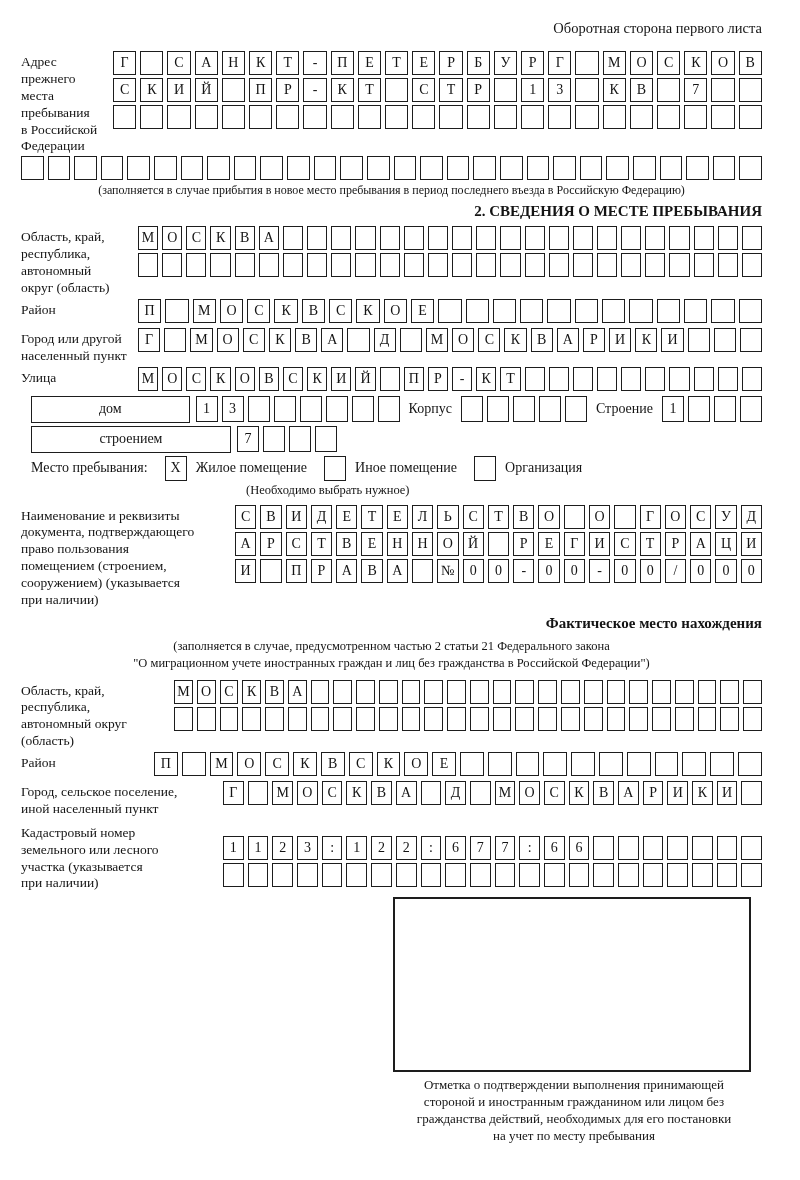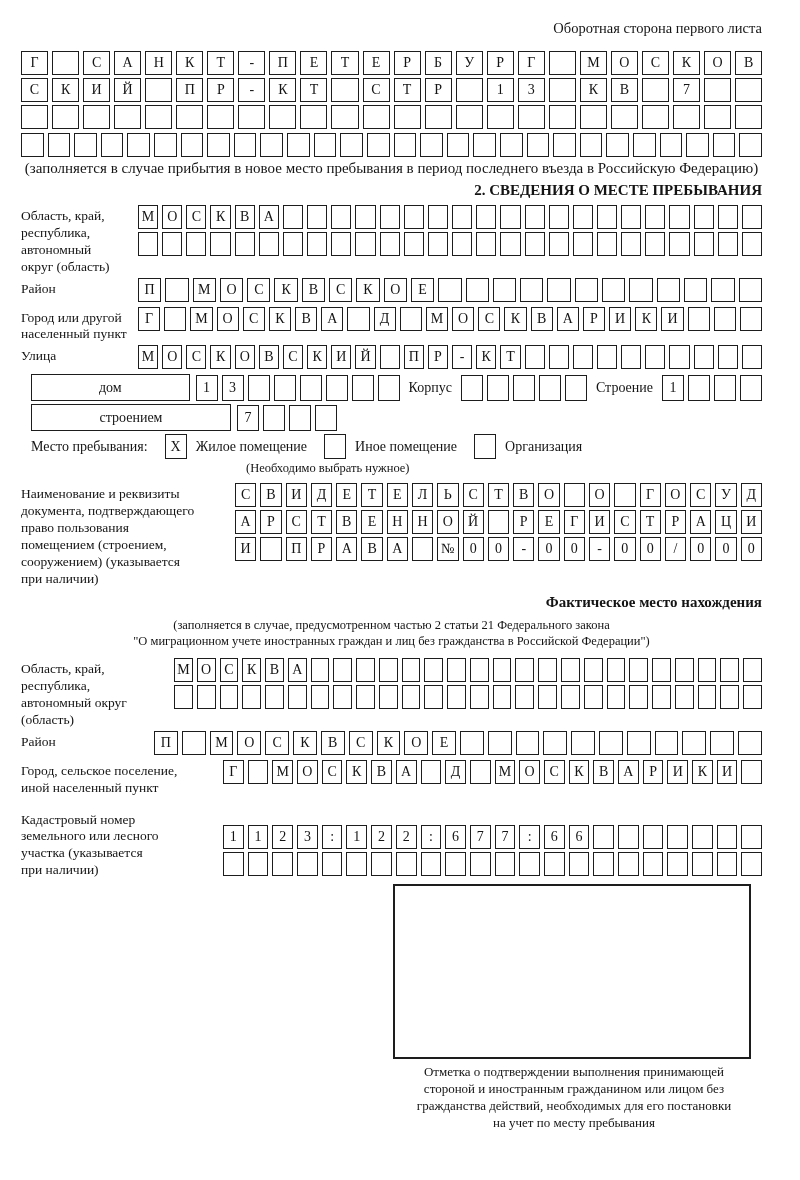--- a/index.html
+++ b/index.html
@@ -23,21 +23,21 @@
   }
 
   .frow { display:flex; align-items:flex-start; margin-bottom:2px; }
   .flabel { flex:0 0 auto; font-size:13.5px; line-height:1.25; padding-top:3px; }
   .fcells { flex:1 1 auto; min-width:0; }
 
   .addr-top { display:flex; }
   .addr-top .flabel { width:92px; }
   .addr-row4 { margin-top:1px; }
 
-  .note { font-size:15px; text-align:center; margin-bottom:5px; }
+  .note { font-size:12px; text-align:center; margin-bottom:5px; }
   .sec-title { font-size:15px; font-weight:bold; text-align:right; margin:2px 0 6px 0; }
 
   .w115 { width:117px; } .w150 { width:153px; } .w130 { width:133px; }
   .w200 { width:202px; } .w212 { width:214px; }
 
   
   .inline-row { display:flex; align-items:center; gap:6px; margin:2px 0 3px 10px; }
   .namedbox {
     border:1.6px solid #1d1d1d; height:27px;
     display:flex; align-items:center; justify-content:center; font-size:14px;
@@ -52,36 +52,42 @@
   .stay-row { display:flex; align-items:center; gap:9px; font-size:14px; margin:3px 0 2px 10px; }
   .checkbox {
     width:22px; height:25px; border:1.6px solid #1d1d1d;
     display:flex; align-items:center; justify-content:center; font-size:14px;
   }
   .opt { display:flex; align-items:center; gap:9px; margin-left:8px; }
   .stay-note { font-size:12.5px; margin:0 0 7px 225px; }
 
   .fact-note { font-size:12.5px; text-align:center; line-height:1.35; margin-bottom:8px; }
 
-  .cad { margin-top:12px;align-items:flex-end; }
+  .cad { margin-top:4px; }
 
   
   .stamp-wrap { margin-left:372px; margin-top:5px; width:362px; }
   .stamp-box { width:358px; height:175px; border:2px solid #1d1d1d; background:#fff; }
   .stamp-caption { width:362px; font-size:13px; line-height:1.3; text-align:center; margin-top:5px; }
 </style>
 </head>
 <body>
 
 <div class="page">
 
   <div class="hdr">Оборотная сторона первого листа</div>
 
   <section>
     <div class="addr-top">
+      <div class="flabel">
+        <div>Адрес прежнего</div>
+        <div>места пребывания</div>
+        <div>в Российской</div>
+        <div>Федерации</div>
+      </div>
       <div class="fcells">
         <div class="cellrow">
             <span class="cell">Г</span>
             <span class="cell"></span>
             <span class="cell">С</span>
             <span class="cell">А</span>
             <span class="cell">Н</span>
             <span class="cell">К</span>
             <span class="cell">Т</span>
             <span class="cell">-</span>

